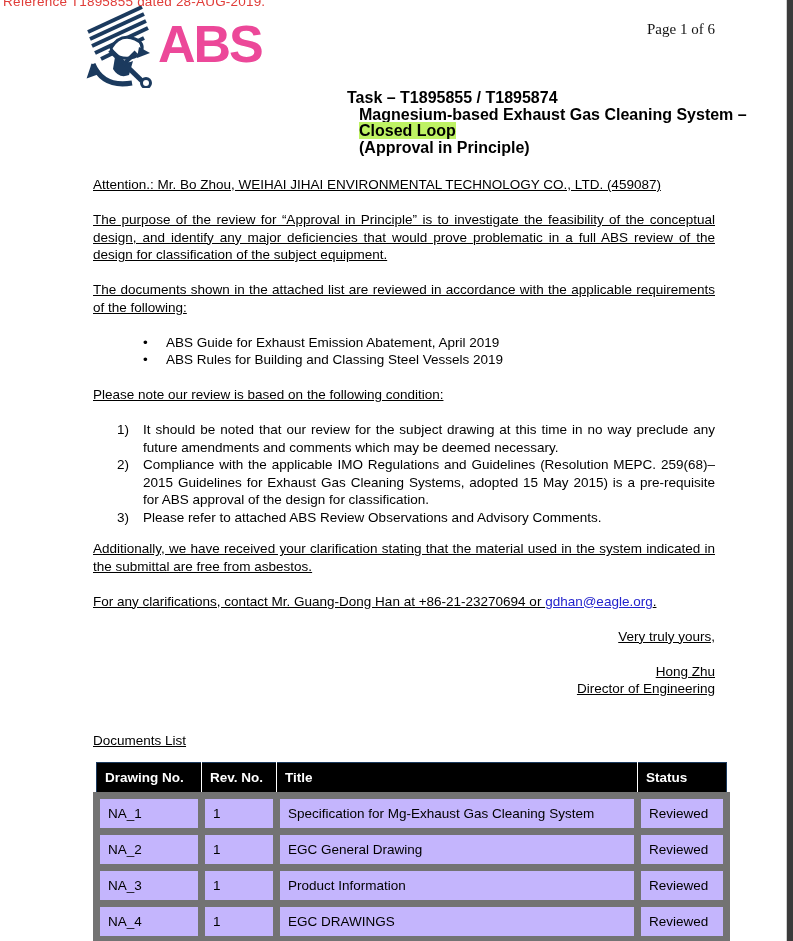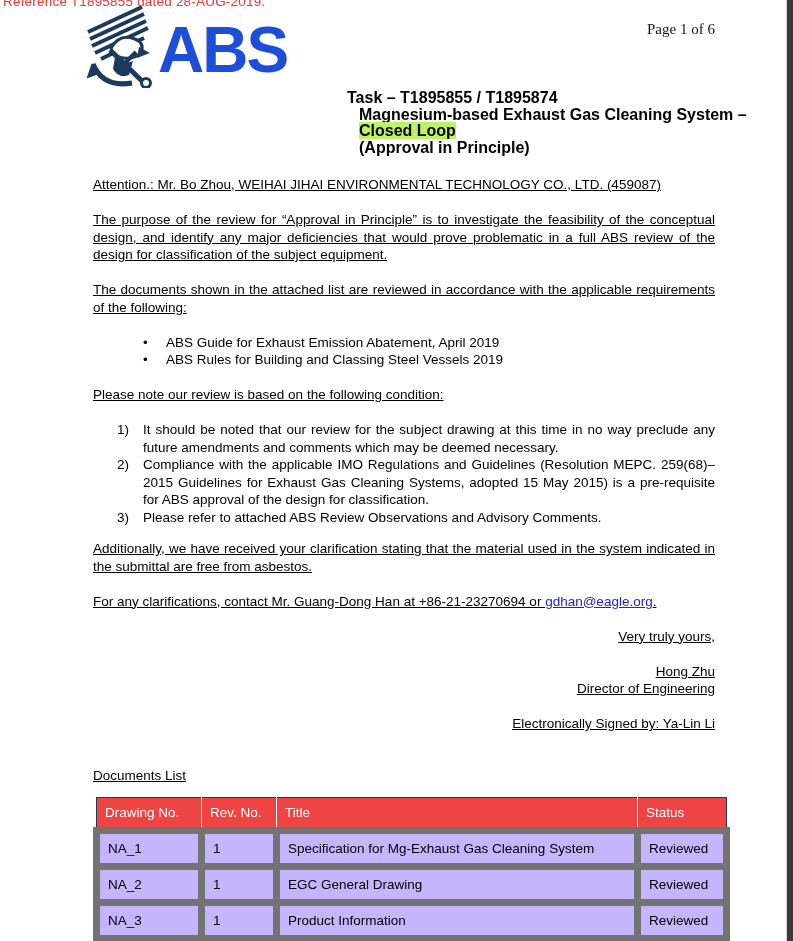--- a/index.html
+++ b/index.html
@@ -11,21 +11,21 @@
   
   .ref-line {
     position:absolute; top:-6px; left:3px; z-index:6;
     color:#e03c38; font-size:13.5px; letter-spacing:0.2px; white-space:nowrap;
   }
 
   
   .logo { position:absolute; left:84px; top:2px; display:flex; align-items:flex-start; z-index:2; }
   .logo svg { width:86px; height:86px; display:block; }
   .logo-text {
-    font-size:64px; font-weight:800; color:#1d4ed8; letter-spacing:-2px;
+    font-size:52px; font-weight:800; color:#ec4899; letter-spacing:-2px;
     line-height:1; margin:16px 0 0 -12px;
   }
 
   .page-num {
     position:absolute; left:647px; top:21px;
     font-family:"Liberation Serif", serif; font-size:15px; color:#141414;
   }
 
   
   .task-block {
@@ -68,21 +68,21 @@
   }
   table.docs col.c1 { width:105px; }
   table.docs col.c2 { width:75px; }
   table.docs col.c3 { width:361px; }
   table.docs col.c4 { width:89px; }
   table.docs th, table.docs td {
     height:29px; padding:0 8px; text-align:left; vertical-align:middle;
     overflow:hidden; white-space:nowrap;
   }
   table.docs thead th {
-    background:#ef4444; color:#ffffff; font-weight:normal;
+    background:#000000; color:#ffffff; font-weight:bold;
     border:1px solid #ffffff; border-top:1px solid #1b3a5e; border-bottom:1px solid #000;
   }
   table.docs thead th:first-child { border-left:1px solid #1b3a5e; }
   table.docs thead th:last-child { border-right:1px solid #1b3a5e; }
   table.docs tbody td { border:7px solid #737373; background:#c4b5fd; }
 
   
   .edge-strip {
     position:absolute; top:0; right:0; width:6px; height:941px;
     background:#3a3a3a; border-left:1px solid #cfcfcf; z-index:9;
@@ -162,21 +162,20 @@
   </div>
 
   <p>Additionally, we have received your clarification stating that the material used in the system indicated in the submittal are free from asbestos.</p>
 
   <p class="contact no-just"><span>For any clarifications, contact Mr. Guang-Dong Han at +86-21-23270694 or </span><a href="#" class="email">gdhan@eagle.org</a><span>.</span></p>
 
   <div class="sig">
     <p>Very truly yours,</p>
     <p class="tight">Hong Zhu</p>
     <p>Director of Engineering</p>
-    <p>Electronically Signed by: Ya-Lin Li</p>
   </div>
 
   <div class="docs-heading">Documents List</div>
 
   <table class="docs">
     <colgroup>
         <col class="c1">
         <col class="c2">
         <col class="c3">
         <col class="c4">

